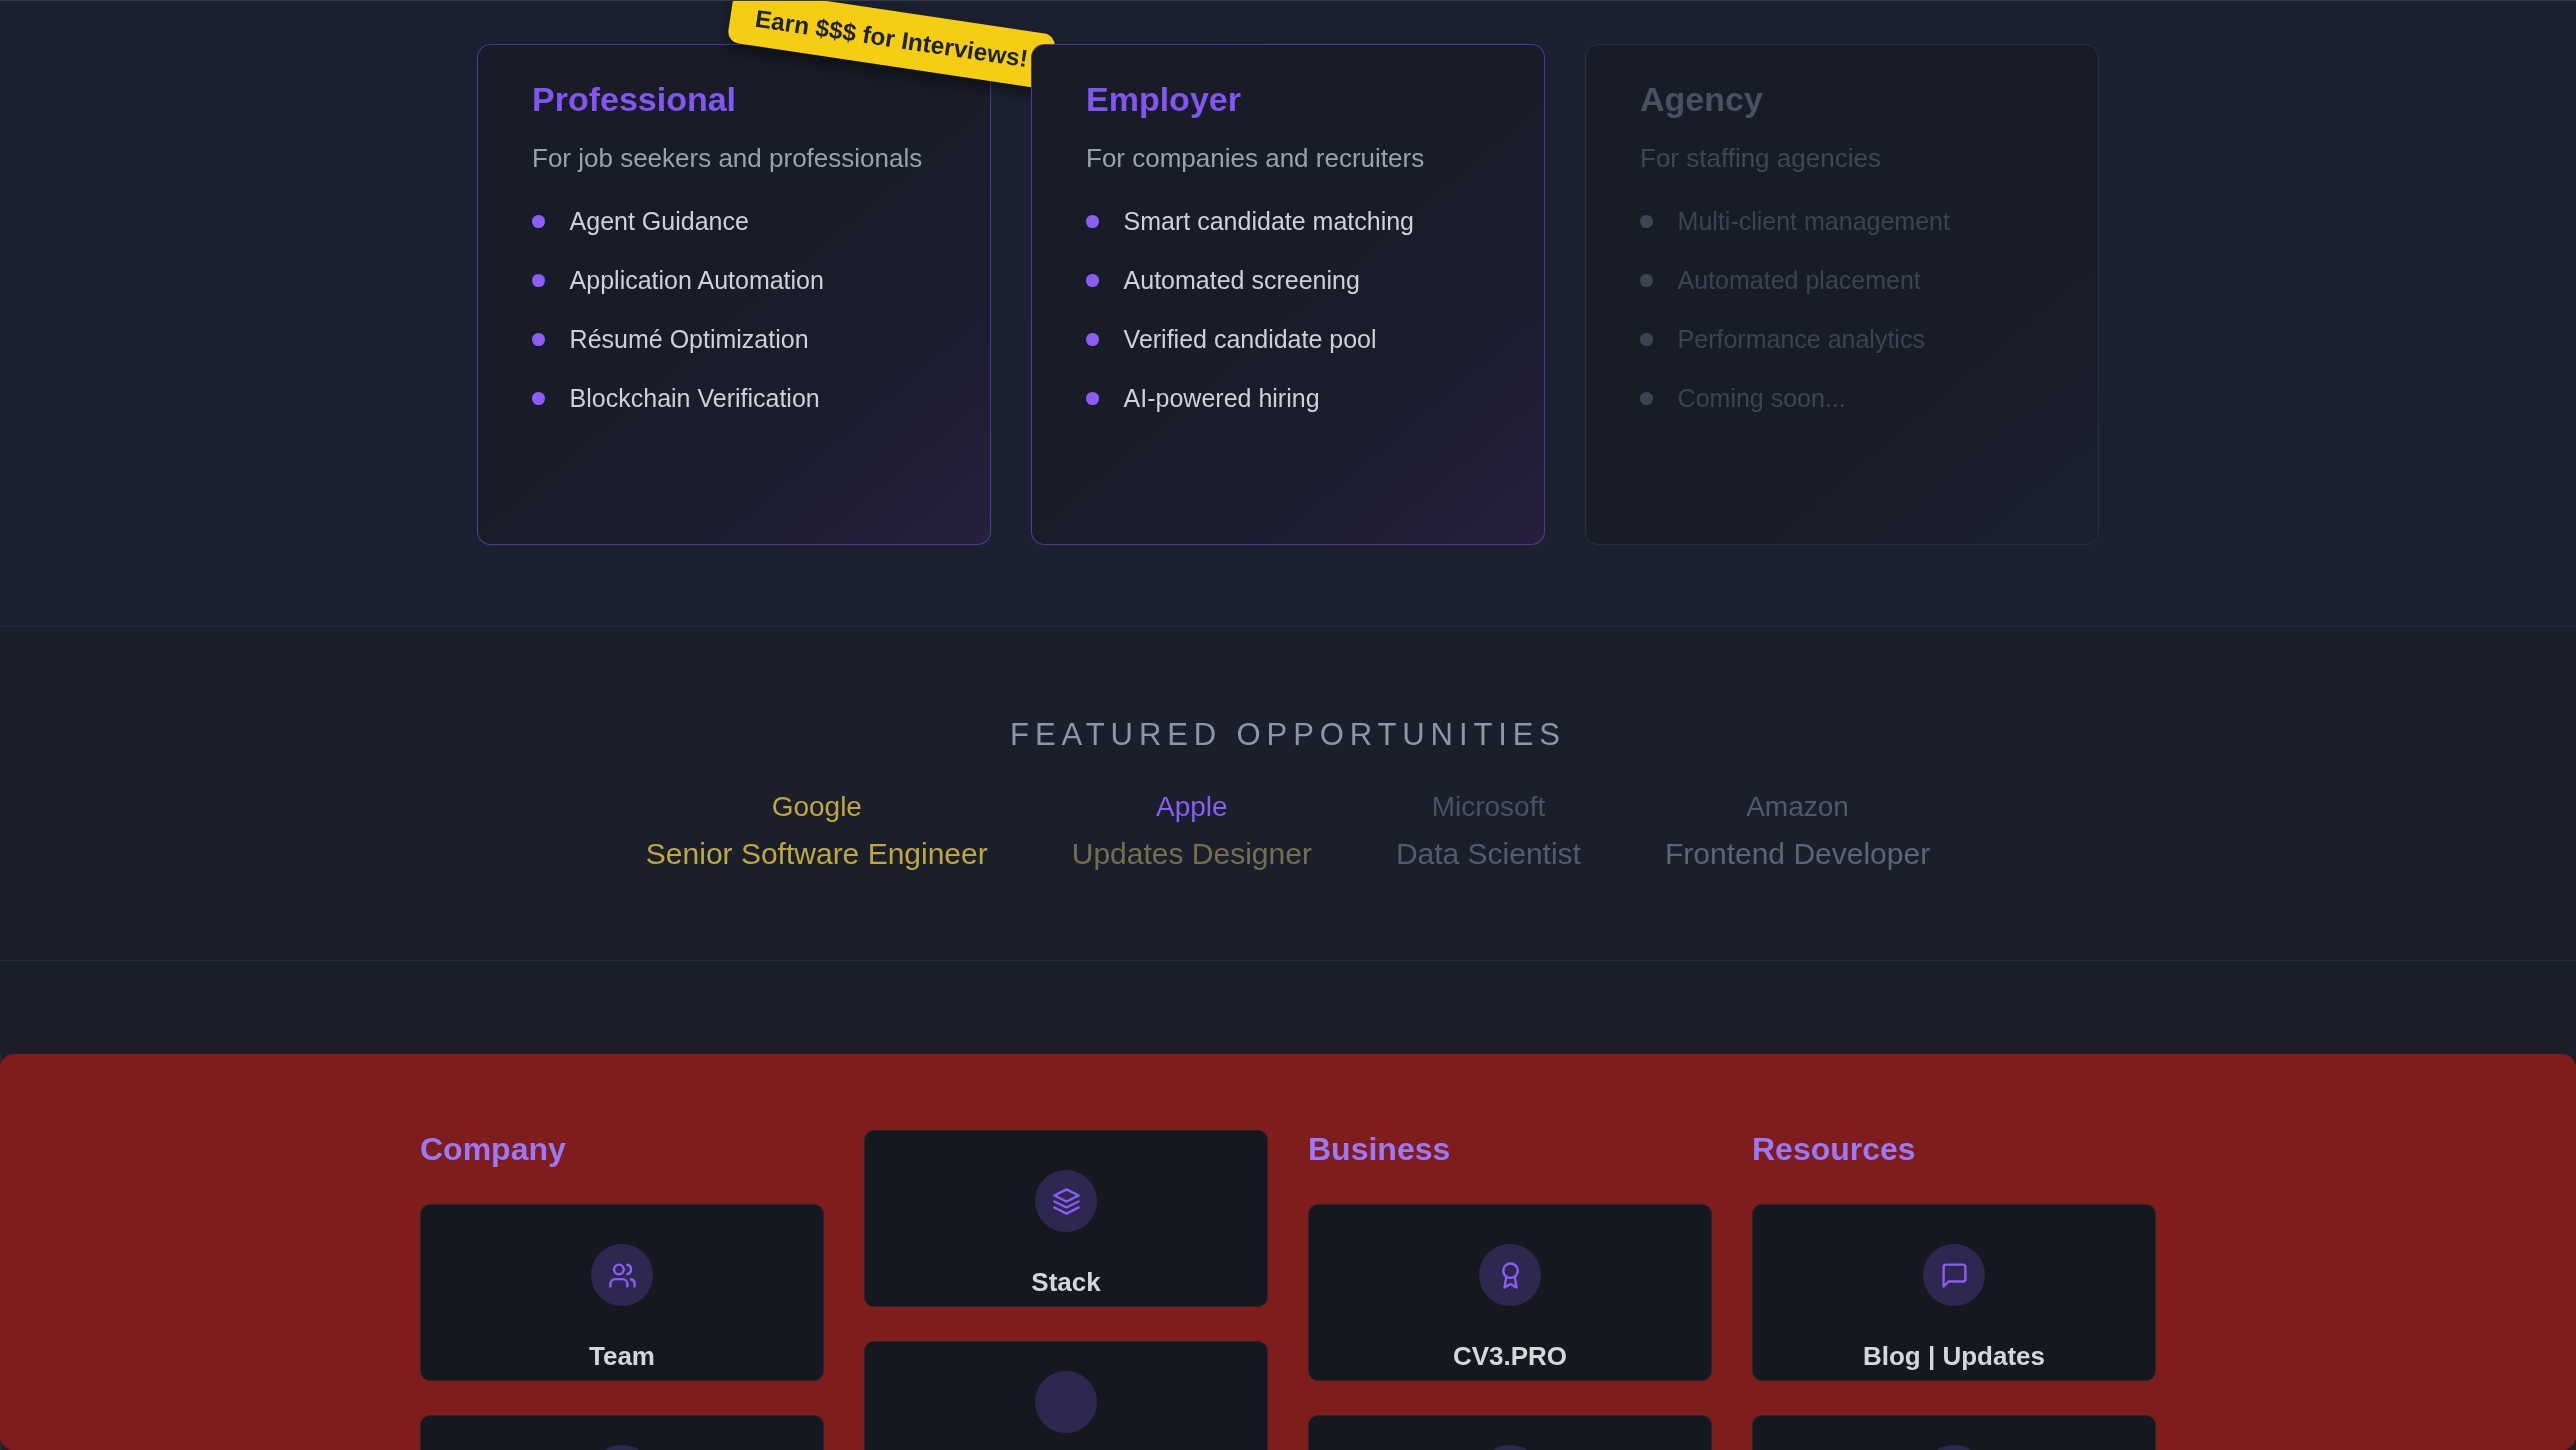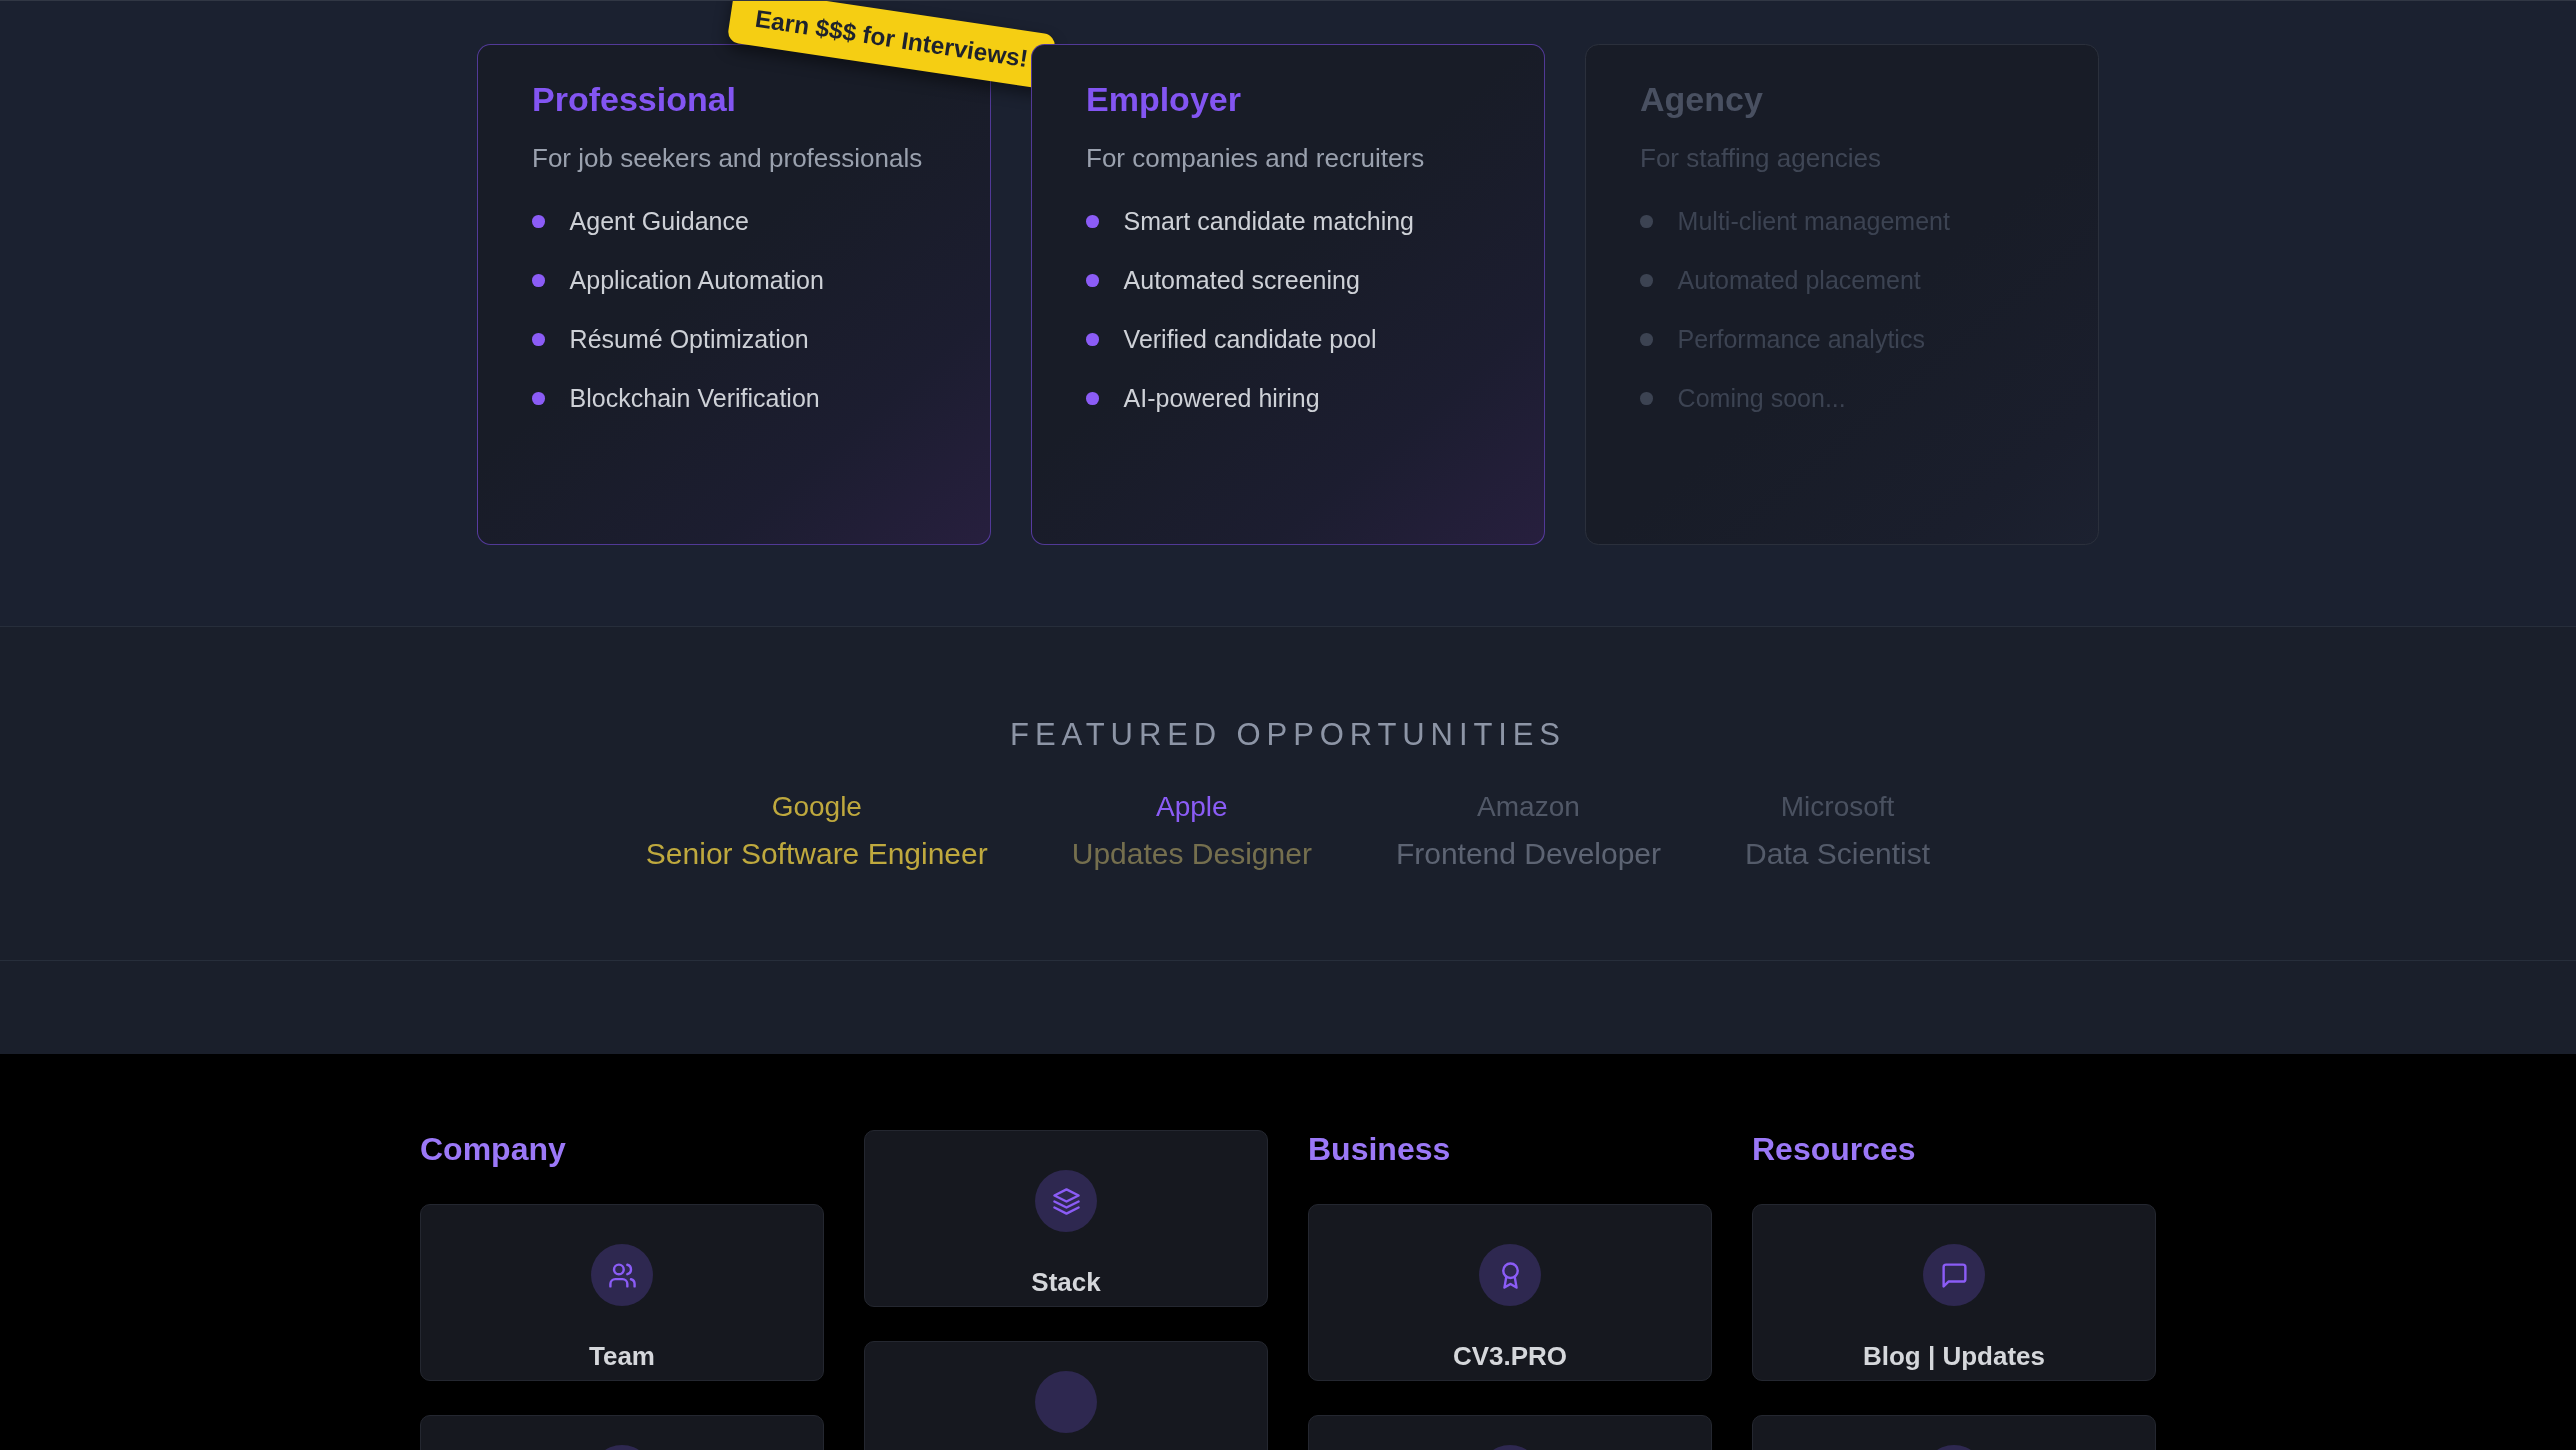--- a/index.html
+++ b/index.html
@@ -70,22 +70,22 @@
   .job.em-medium .role{color:#756f4e;}
   .job.em-low1 .company{color:#4a5160;}
   .job.em-low1 .role{color:#545b6a;}
   .job.em-low2 .company{color:#515867;}
   .job.em-low2 .role{color:#5d6473;}
 
   .gap-band{height:93px;background:#1a1f2b;}
 
   
   .footer{
-    height:396px;box-sizing:border-box;background:#000000;
-    padding-top:76px;overflow:hidden;
+    height:396px;box-sizing:border-box;background:#7f1d1d;
+    padding-top:76px;overflow:hidden;border-radius:14px;
   }
   .footer-grid{
     width:1736px;margin:0 auto;
     display:grid;grid-template-columns:repeat(4,1fr);column-gap:40px;
   }
   .footer-heading{margin:0 0 35px 0;font-size:32px;line-height:39px;font-weight:700;color:#9b78f7;}
   .footer-card{
     height:177px;box-sizing:border-box;margin-bottom:34px;
     background:#16181f;border:0.8px solid #242730;border-radius:10px;
     display:flex;flex-direction:column;align-items:center;
@@ -183,27 +183,27 @@
     <div class="featured-title">FEATURED OPPORTUNITIES</div>
     <div class="jobs">
       <div class="job em-high">
         <span class="company">Google</span>
         <span class="role">Senior Software Engineer</span>
       </div>
       <div class="job em-medium">
         <span class="company">Apple</span>
         <span class="role">Updates Designer</span>
       </div>
+      <div class="job em-low1">
+        <span class="company">Microsoft</span>
+        <span class="role">Data Scientist</span>
+      </div>
       <div class="job em-low2">
         <span class="company">Amazon</span>
         <span class="role">Frontend Developer</span>
-      </div>
-      <div class="job em-low1">
-        <span class="company">Microsoft</span>
-        <span class="role">Data Scientist</span>
       </div>
     </div>
   </section>
 
   <div class="gap-band"></div>
 
   <footer class="footer">
     <div class="footer-grid">
 
       <div class="footer-col">

